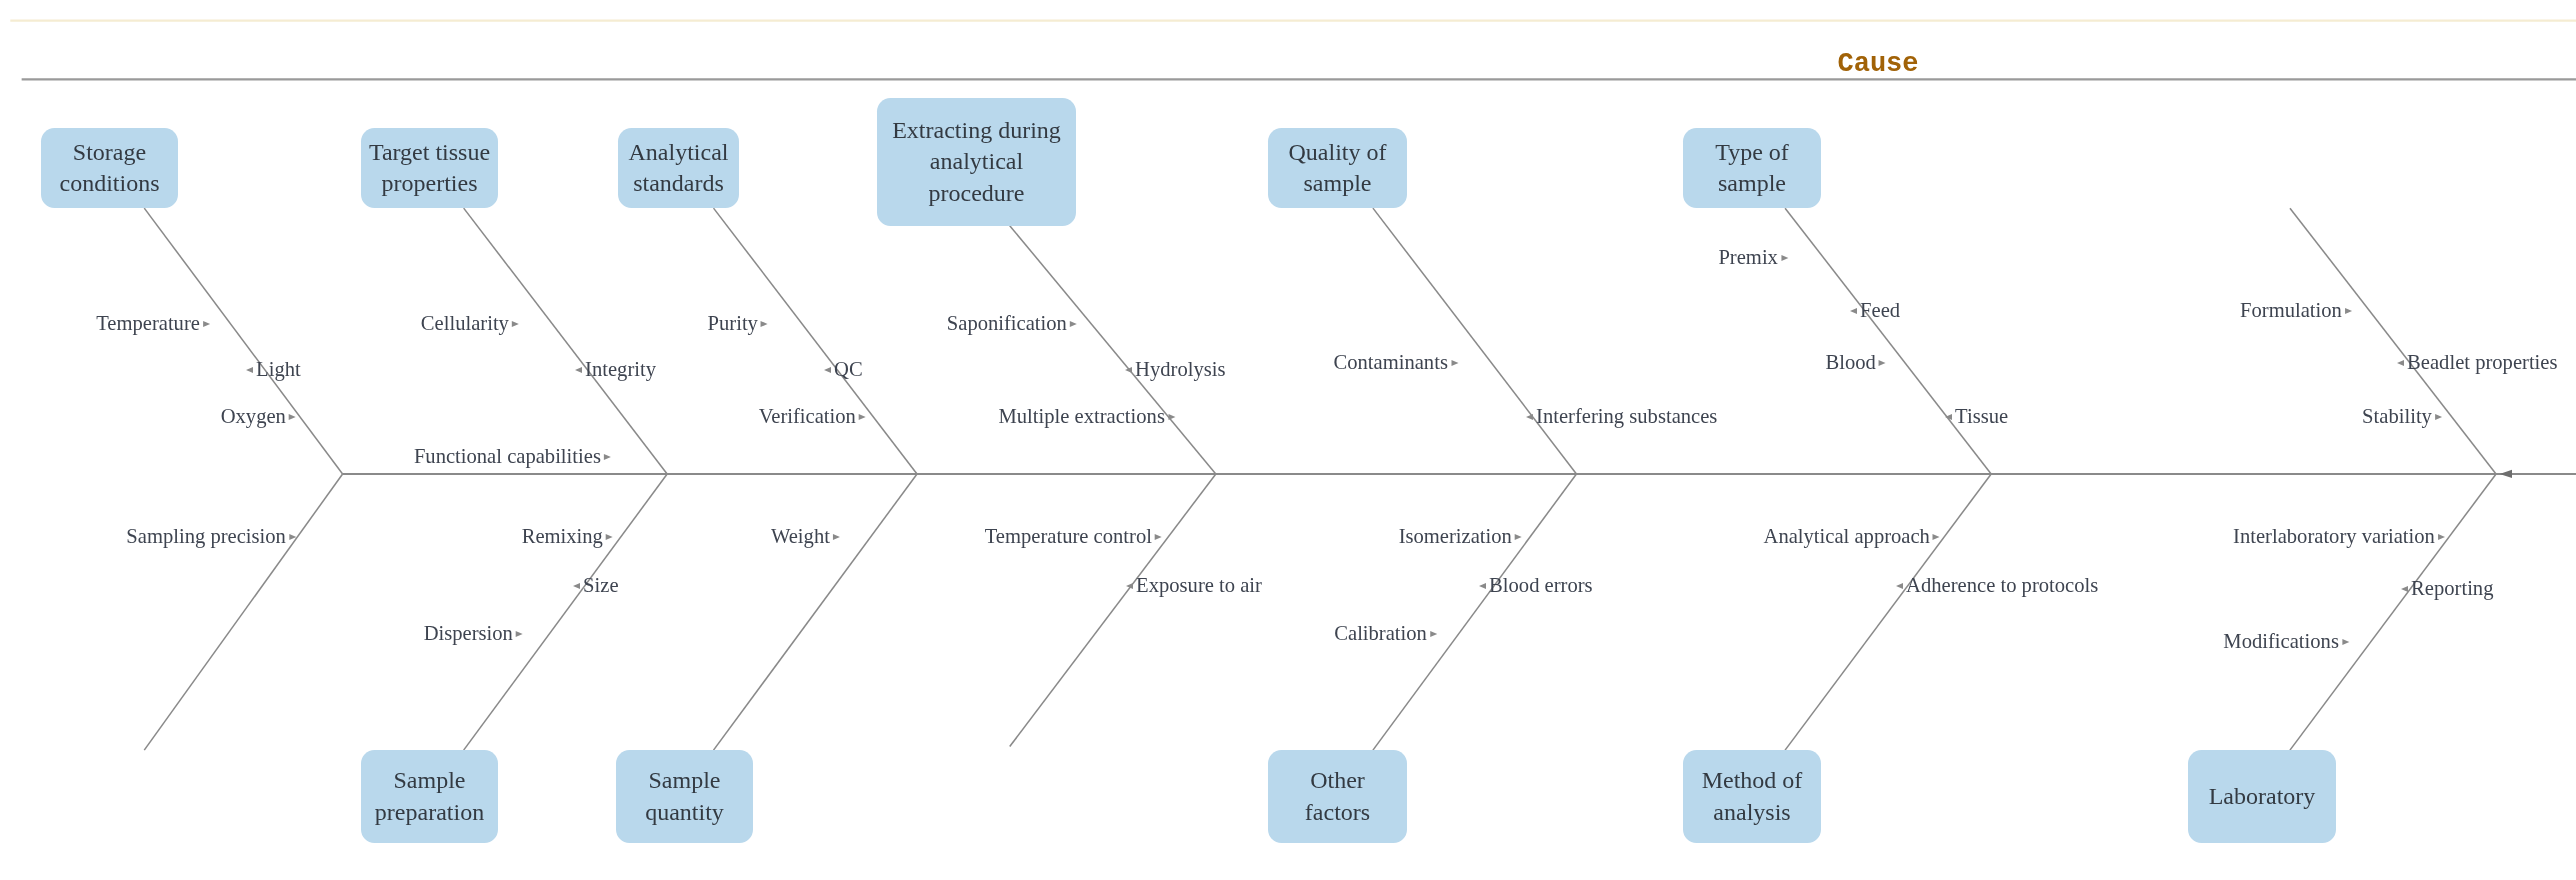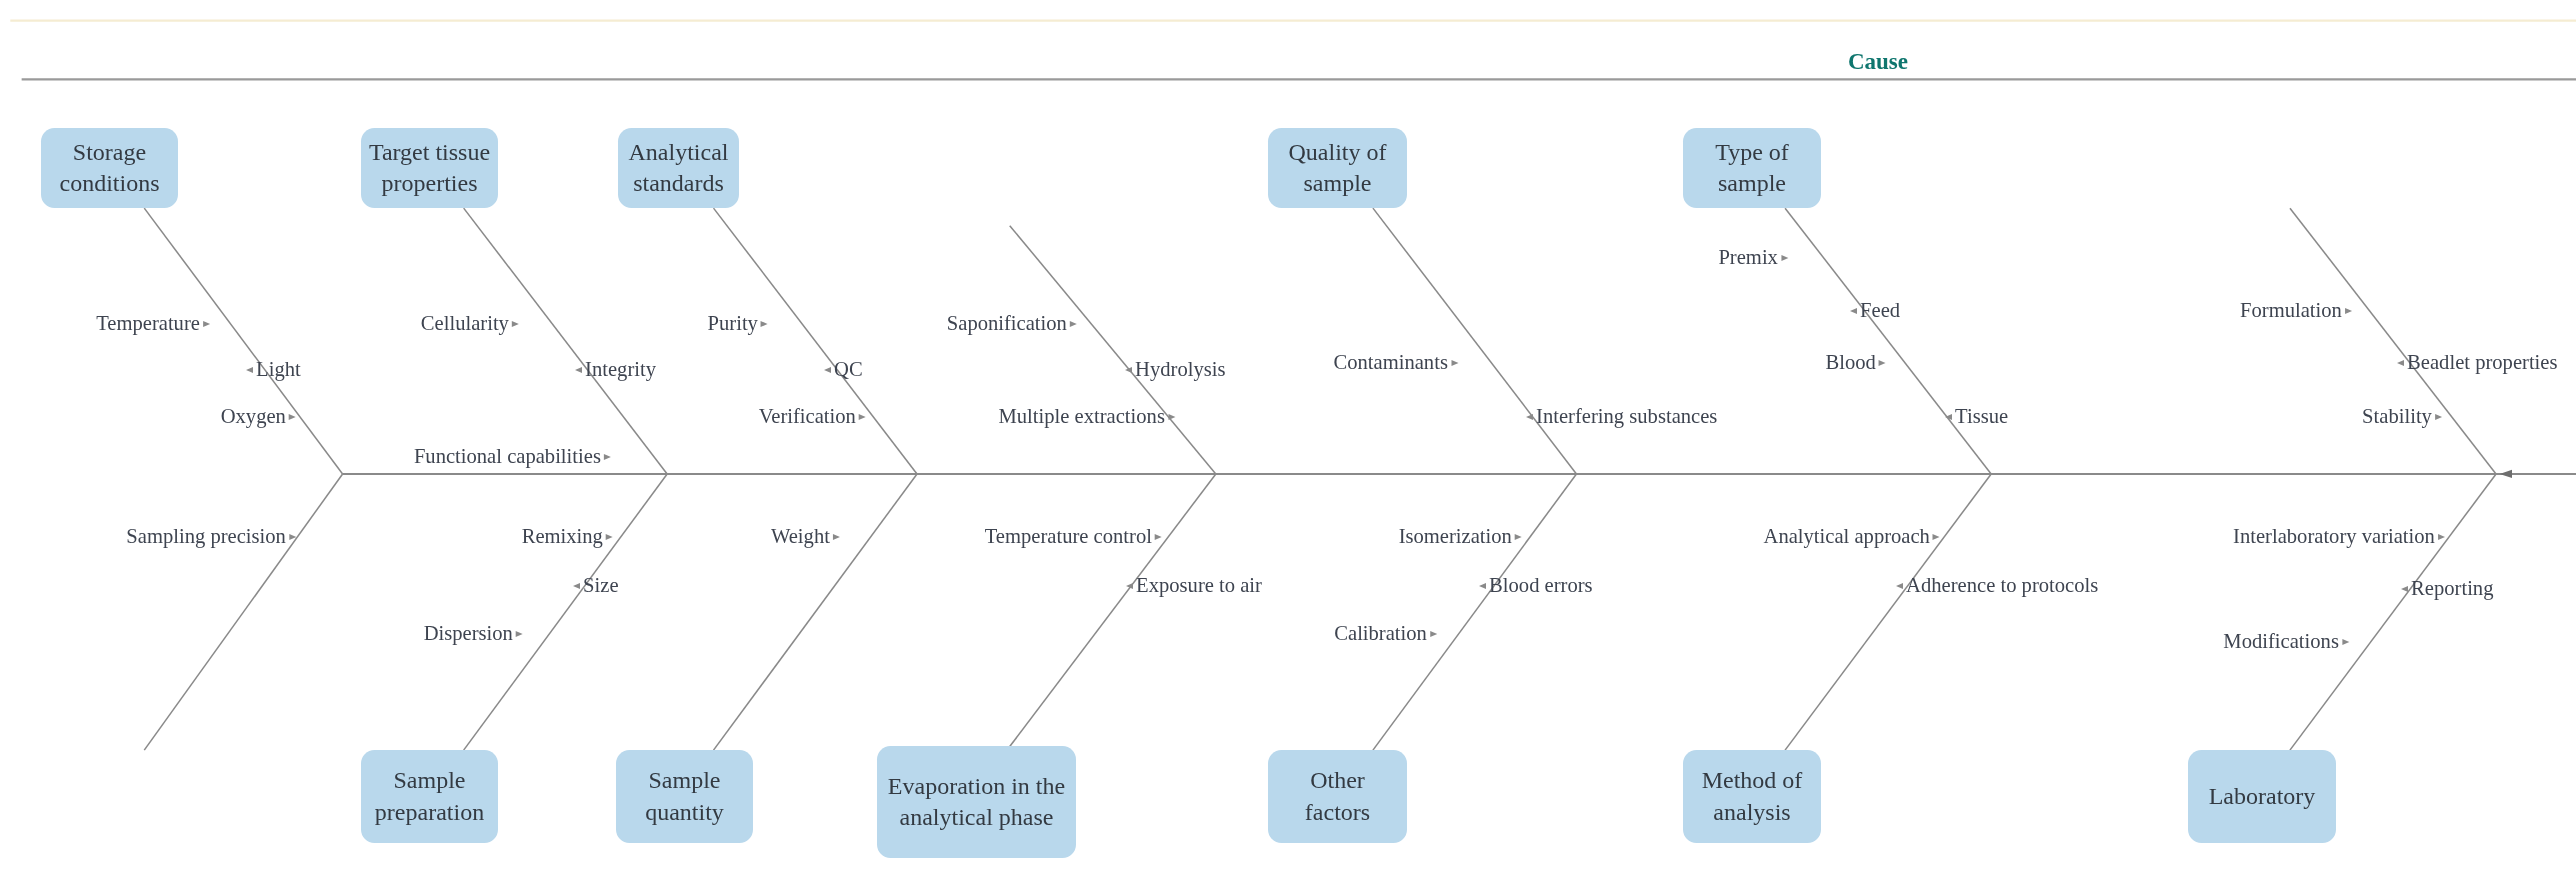--- a/index.html
+++ b/index.html
@@ -1,21 +1,21 @@
 <!DOCTYPE html>
 <html style="font-size:8.2px"><head>
 <meta charset="utf-8">
 <style>
   html,body{margin:0;padding:0;background:#ffffff;}
   #stage{position:relative;width:3038px;height:881px;background:#ffffff;overflow:hidden;
          font-family:"Liberation Serif",serif;}
   svg.wires{position:absolute;left:0;top:0;width:3038px;height:881px;}
 
   .section-label{position:absolute;transform:translateX(-50%);
-      font-family:Liberation Serif, serif;font-weight:bold;font-size:23px;color:#0f766e;
+      font-family:Liberation Mono, monospace;font-weight:bold;font-size:27px;color:#a16207;
       white-space:nowrap;}
 
   .node{position:absolute;background:#b9d8ec;border-radius:13.4px;
       display:flex;align-items:center;justify-content:center;text-align:center;
       font-size:24px;line-height:1.3;color:#333a42;white-space:pre-line;padding:3.1px 5.2px;box-sizing:border-box;}
 
   .cl{position:absolute;display:flex;align-items:center;height:31px;
       font-size:20.6px;color:#3e4450;white-space:nowrap;}
   .cl.L{transform:translateX(-100%);}
   .cl.L::after{content:'';width:0;height:0;margin-left:3.1px;
@@ -58,31 +58,32 @@
   </svg>
 
   <div class="section-label" style="left:1878px;top:49px;">Cause</div>
 
   <div class="node" style="left:41px;top:128px;width:137px;height:80px;font-family:Liberation Serif, serif;">Storage
 conditions</div>
   <div class="node" style="left:361px;top:128px;width:137px;height:80px;">Target tissue
 properties</div>
   <div class="node" style="left:618px;top:128px;width:121px;height:80px;">Analytical
 standards</div>
+  <div class="node" style="left:877px;top:98px;width:199px;height:128px;">Extracting during
+analytical
+procedure</div>
   <div class="node" style="left:1268px;top:128px;width:139px;height:80px;">Quality of
 sample</div>
   <div class="node" style="left:1683px;top:128px;width:138px;height:80px;">Type of
 sample</div>
 
   <div class="node" style="left:361px;top:750px;width:137px;height:93px;">Sample
 preparation</div>
   <div class="node" style="left:616px;top:750px;width:137px;height:93px;">Sample
 quantity</div>
-  <div class="node" style="left:877px;top:746px;width:199px;height:112px;">Evaporation in the
-analytical phase</div>
   <div class="node" style="left:1268px;top:750px;width:139px;height:93px;">Other
 factors</div>
   <div class="node" style="left:1683px;top:750px;width:138px;height:93px;">Method of
 analysis</div>
   <div class="node" style="left:2188px;top:750px;width:148px;height:93px;">Laboratory</div>
 
   <div class="cl L" style="left:210px;top:308px;">Temperature</div>
   <div class="cl R" style="left:246px;top:354px;">Light</div>
   <div class="cl L" style="left:296px;top:401px;">Oxygen</div>
   <div class="cl L" style="left:296px;top:521px;">Sampling precision</div>

